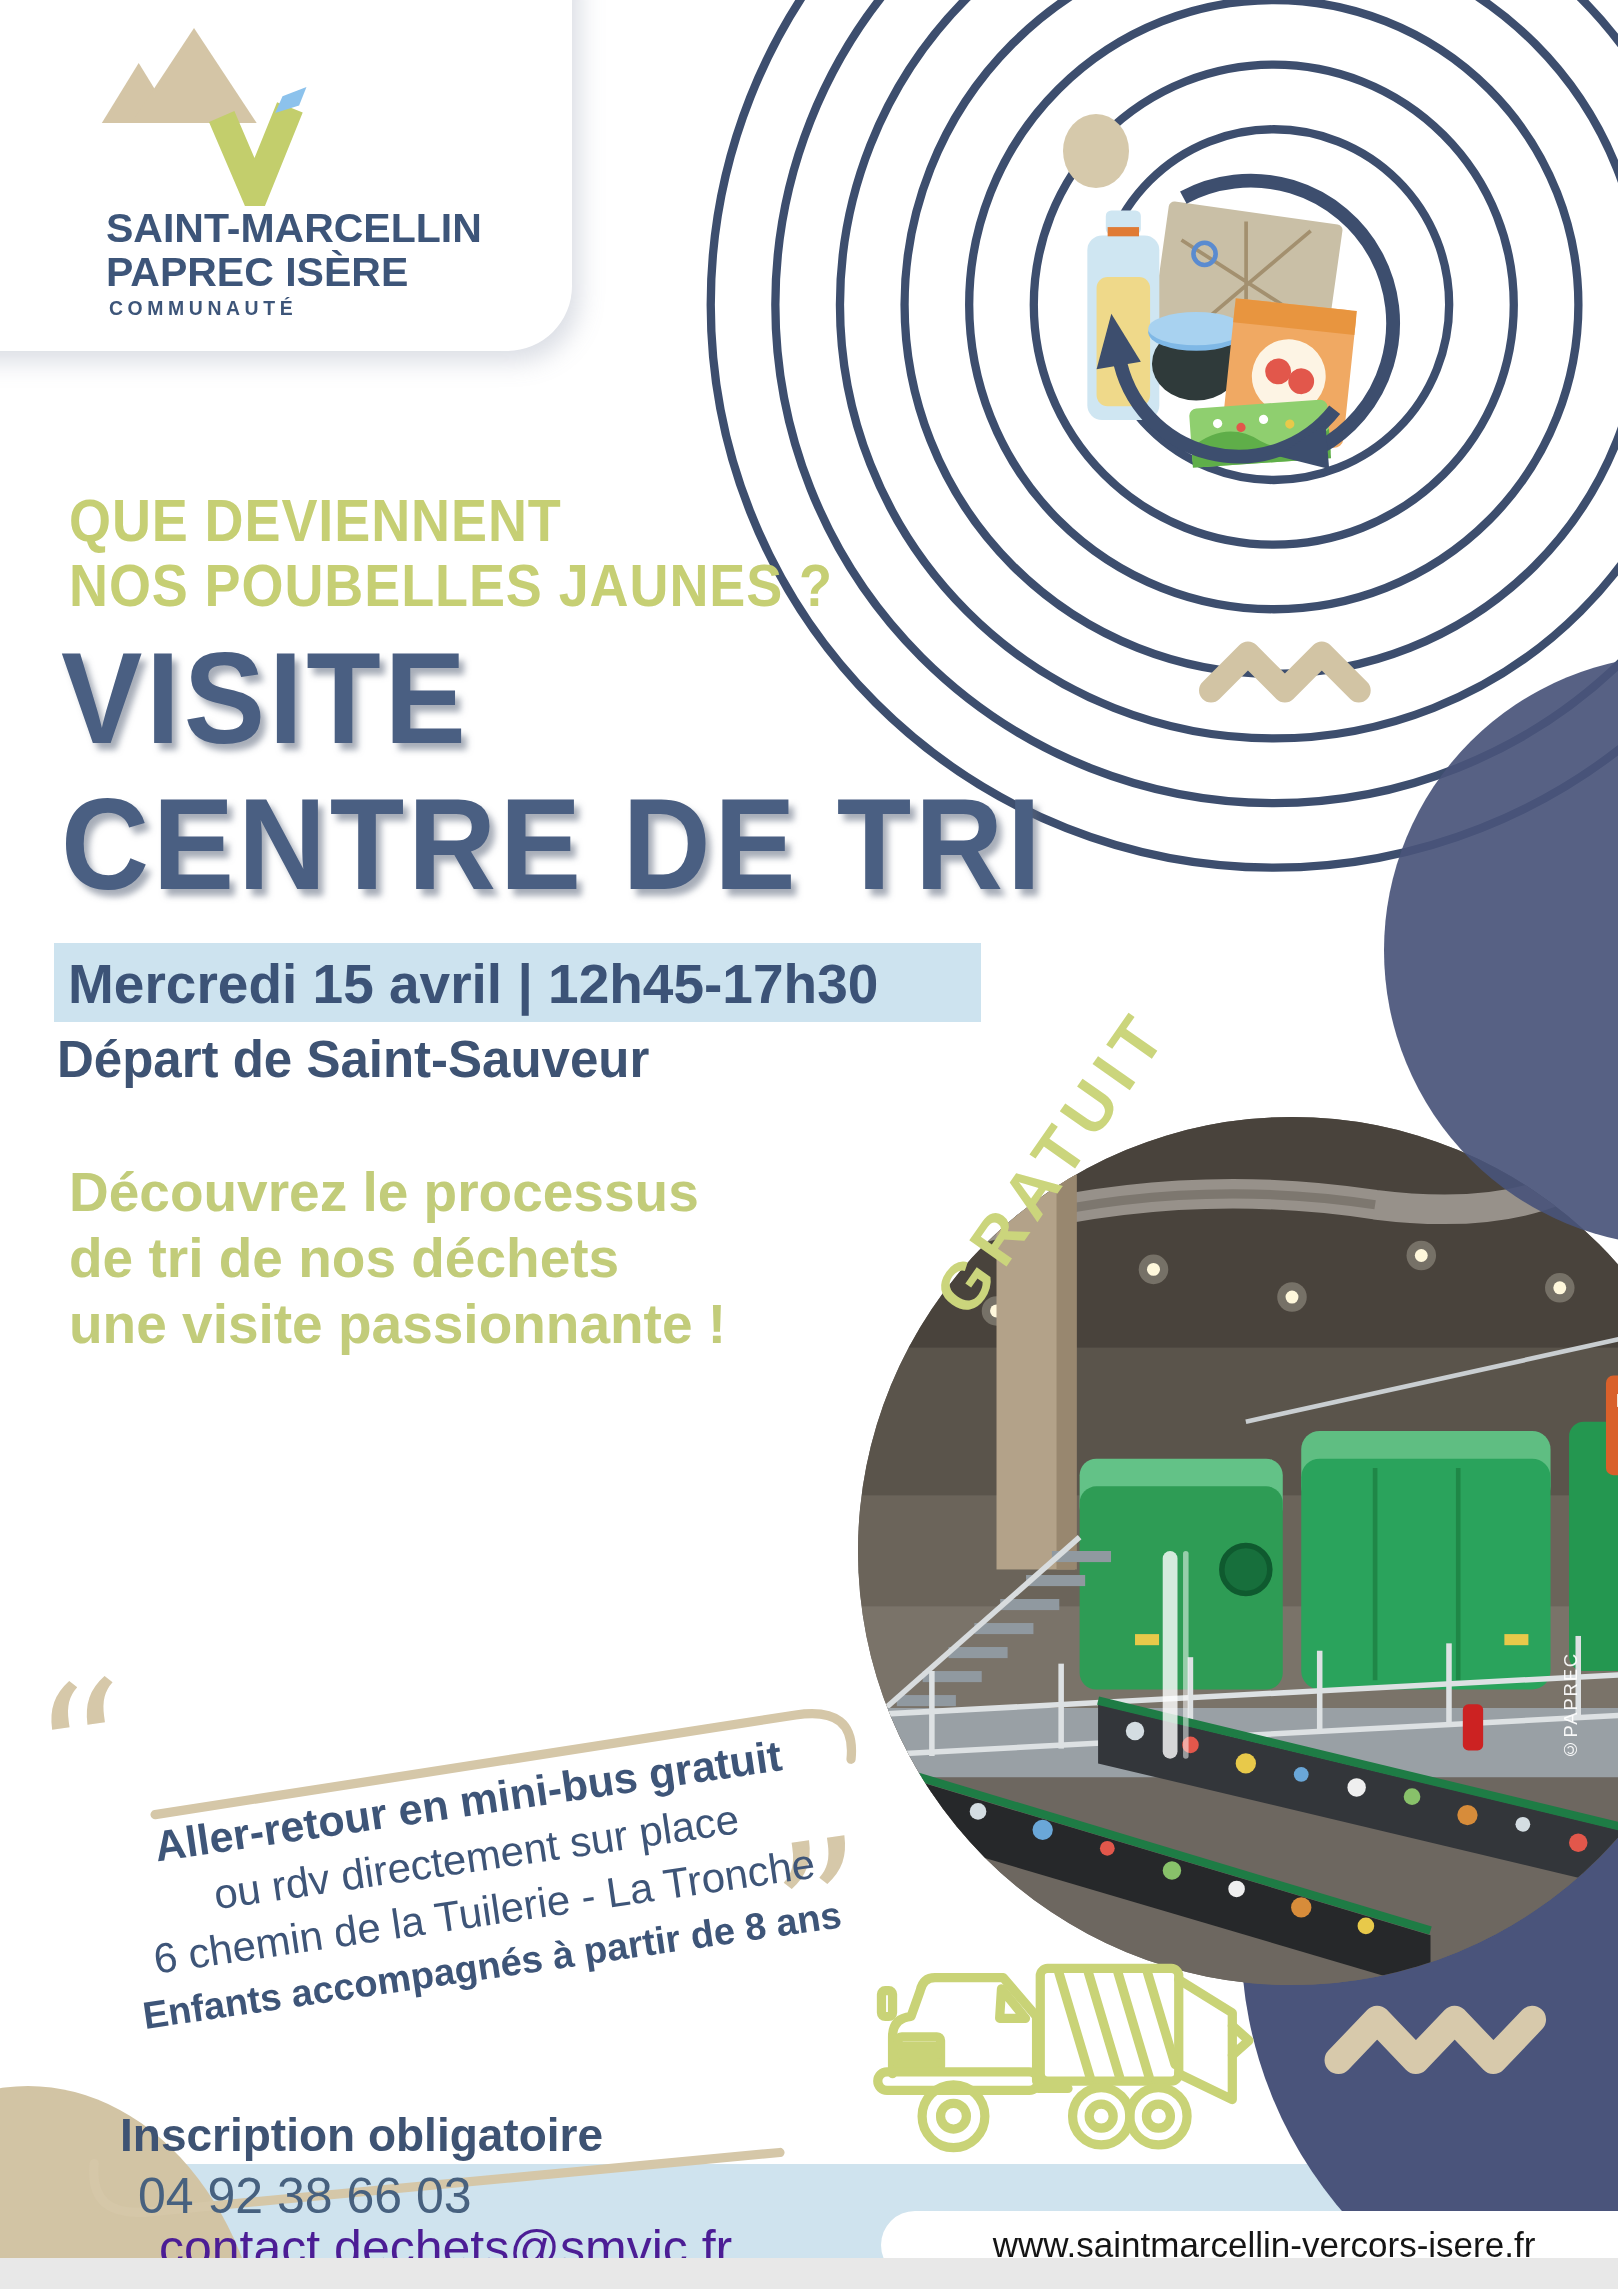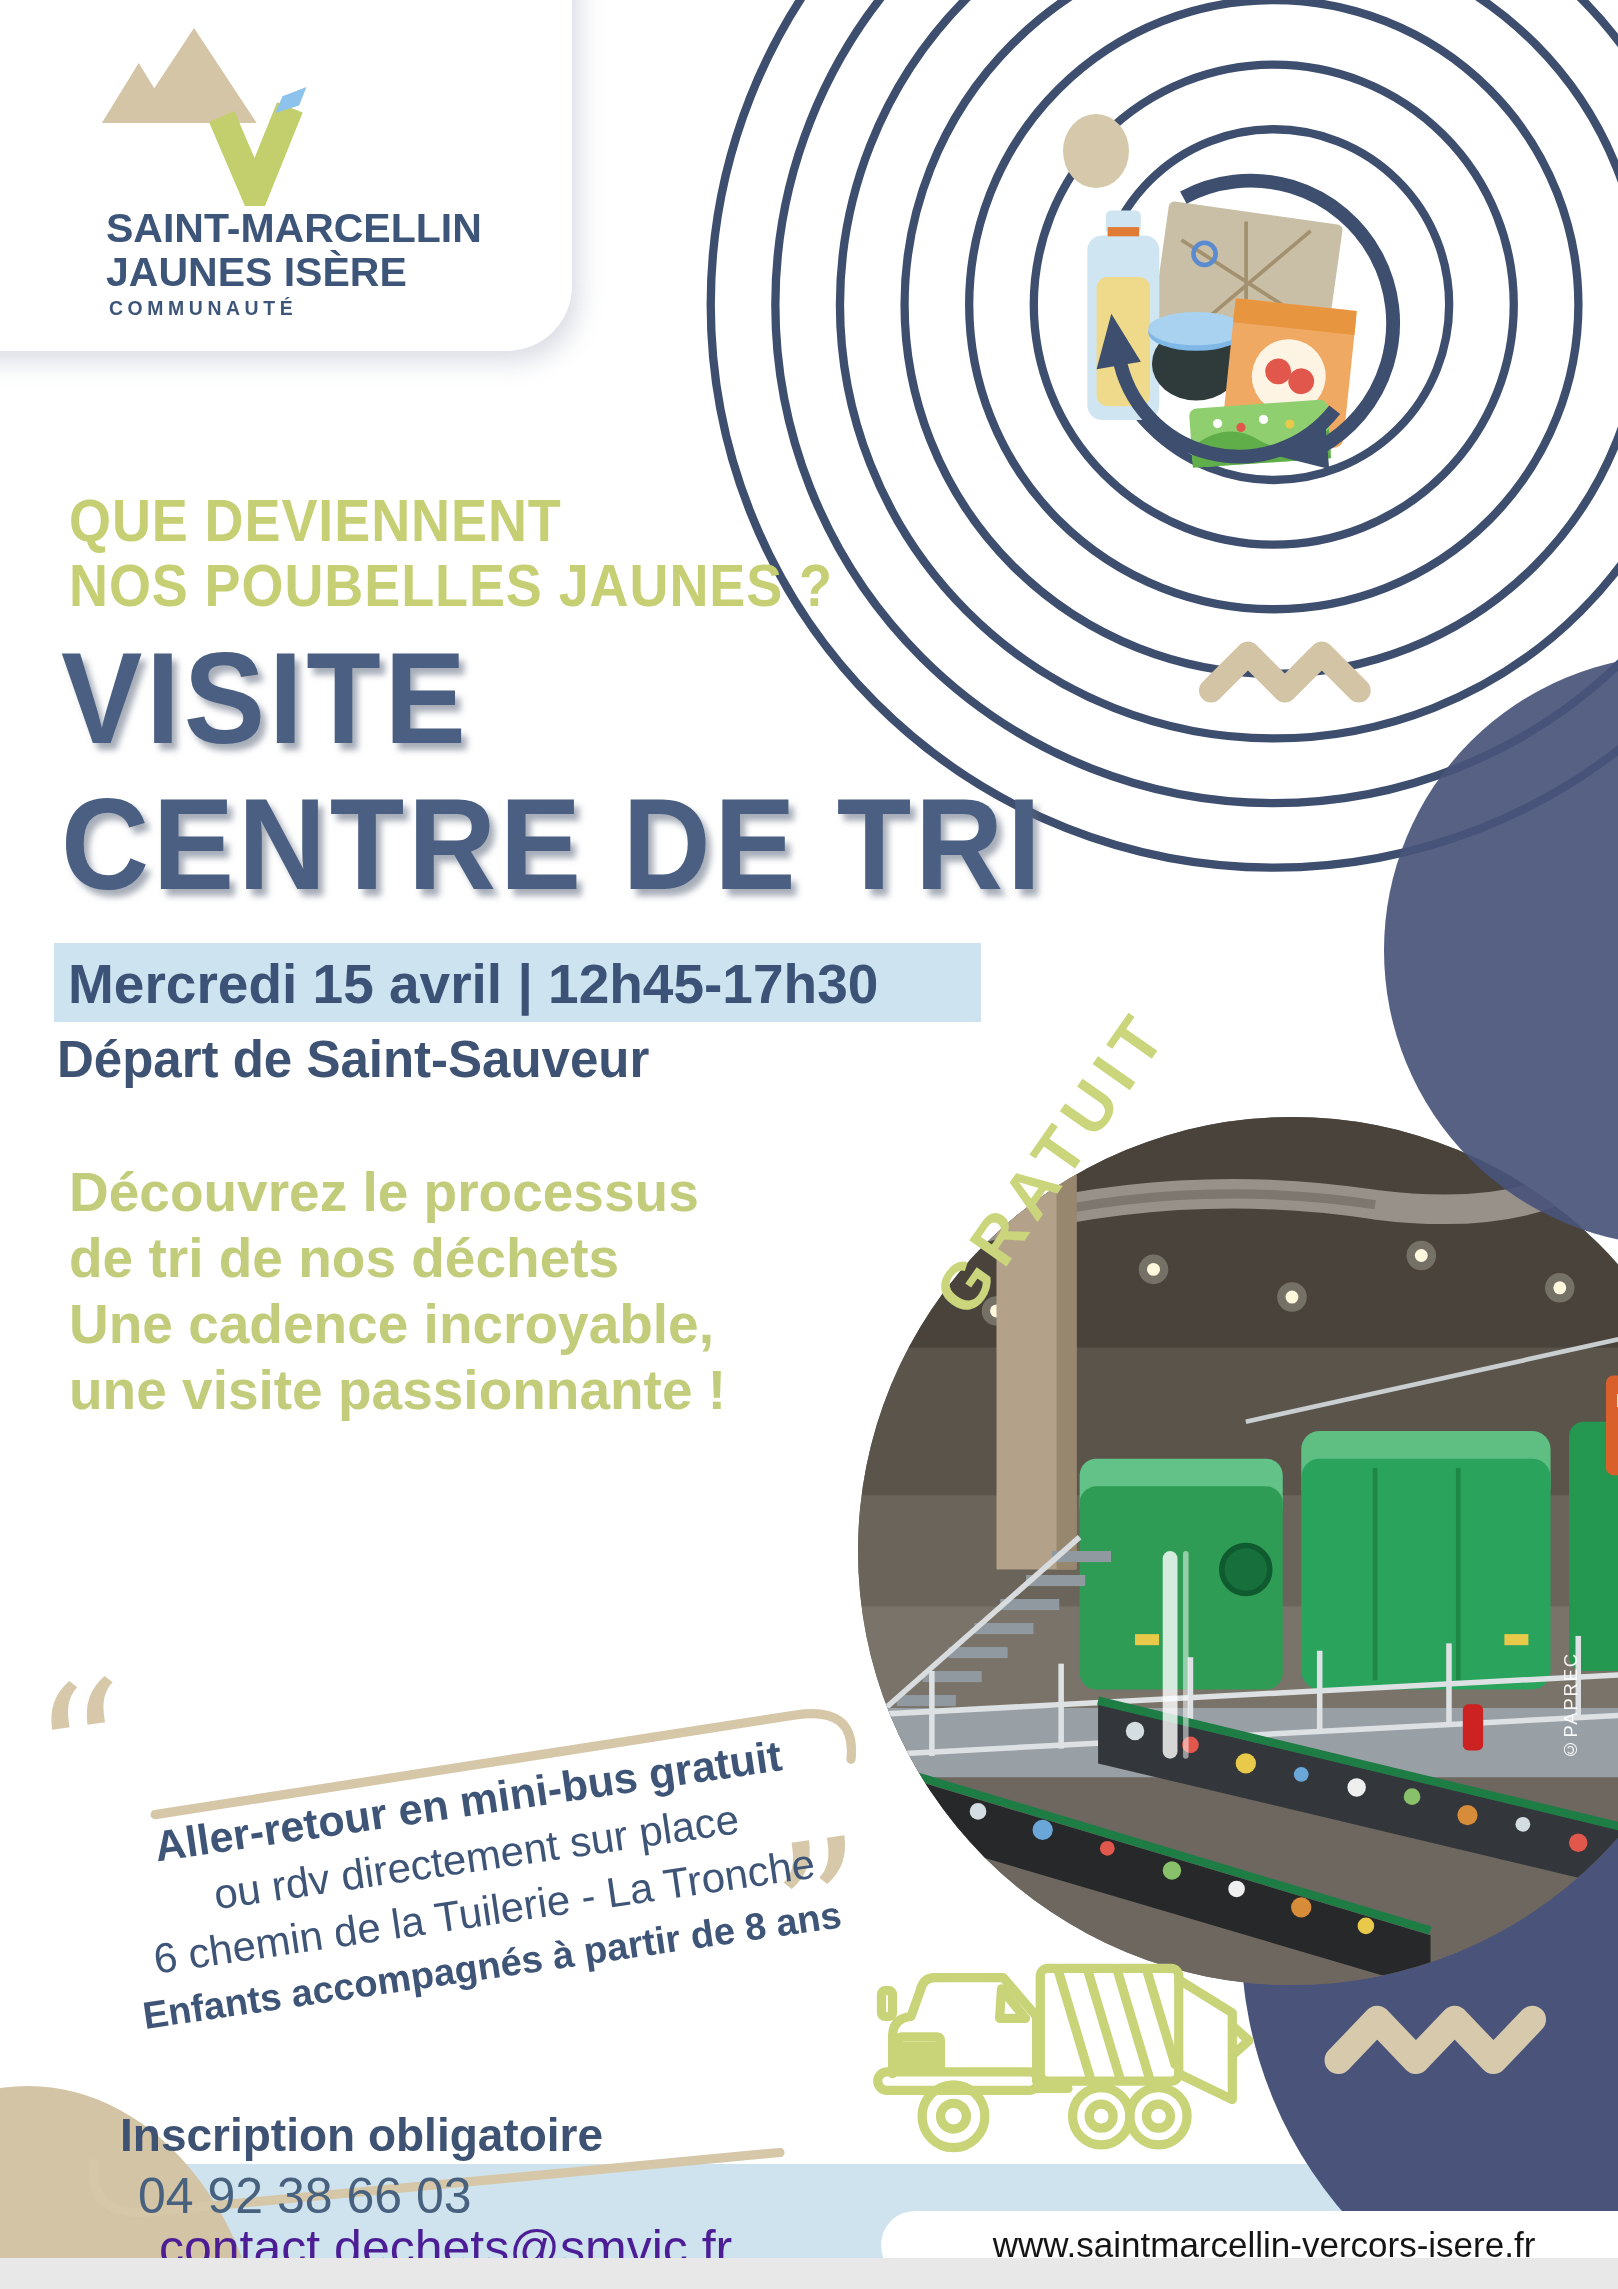--- a/index.html
+++ b/index.html
@@ -128,37 +128,36 @@
   <div class="abs beige-dot"></div>
 
   <div class="abs logo-card"></div>
   <svg class="abs" style="left:83px;top:16.6px;z-index:4" width="305" height="189" viewBox="0 0 330 205">
     <polygon points="20,115 60,50 100,115" fill="#d4c5a6"></polygon>
     <polygon points="52,115 120,12 188,115" fill="#d4c5a6"></polygon>
     <path d="M 150 108 L 186 192 L 224 98" fill="none" stroke="#c3ce6c" stroke-width="30"></path>
     <polygon points="216,86 242,76 234,96 208,104" fill="#8cc2ec"></polygon>
   </svg>
   <div class="abs logo-name">SAINT-MARCELLIN</div>
-  <div class="abs logo-name2">JAUNES ISÈRE</div>
+  <div class="abs logo-name2">PAPREC ISÈRE</div>
   <div class="abs logo-sub">COMMUNAUTÉ</div>
 
   <div class="abs kicker" style="left:69px;top:487px;">QUE DEVIENNENT</div>
   <div class="abs kicker" style="left:69px;top:552px;">NOS POUBELLES JAUNES ?</div>
   <div class="abs title" style="left:61px;top:624px;">VISITE</div>
   <div class="abs title" style="left:61px;top:770px;">CENTRE DE TRI</div>
 
   <div class="abs schedule-bar"></div>
   <div class="abs schedule-text">Mercredi 15 avril | 12h45-17h30</div>
   <div class="abs departure">Départ de Saint-Sauveur</div>
   <div class="abs gratuit">GRATUIT</div>
 
   <div class="abs desc">
     <span>Découvrez le processus</span>
     <span>de tri de nos déchets</span>
-    <span>Une cadence incroyable,</span>
     <span>une visite passionnante !</span>
   </div>
 
   <div class="abs navy-bottom"></div>
   <div class="abs band"></div>
   <div class="abs beige-corner"></div>
 
   <div class="abs photo">
     <svg width="868" height="868" viewBox="0 0 940 940">
       <rect x="0" y="0" width="940" height="250" fill="#49433c"></rect>

